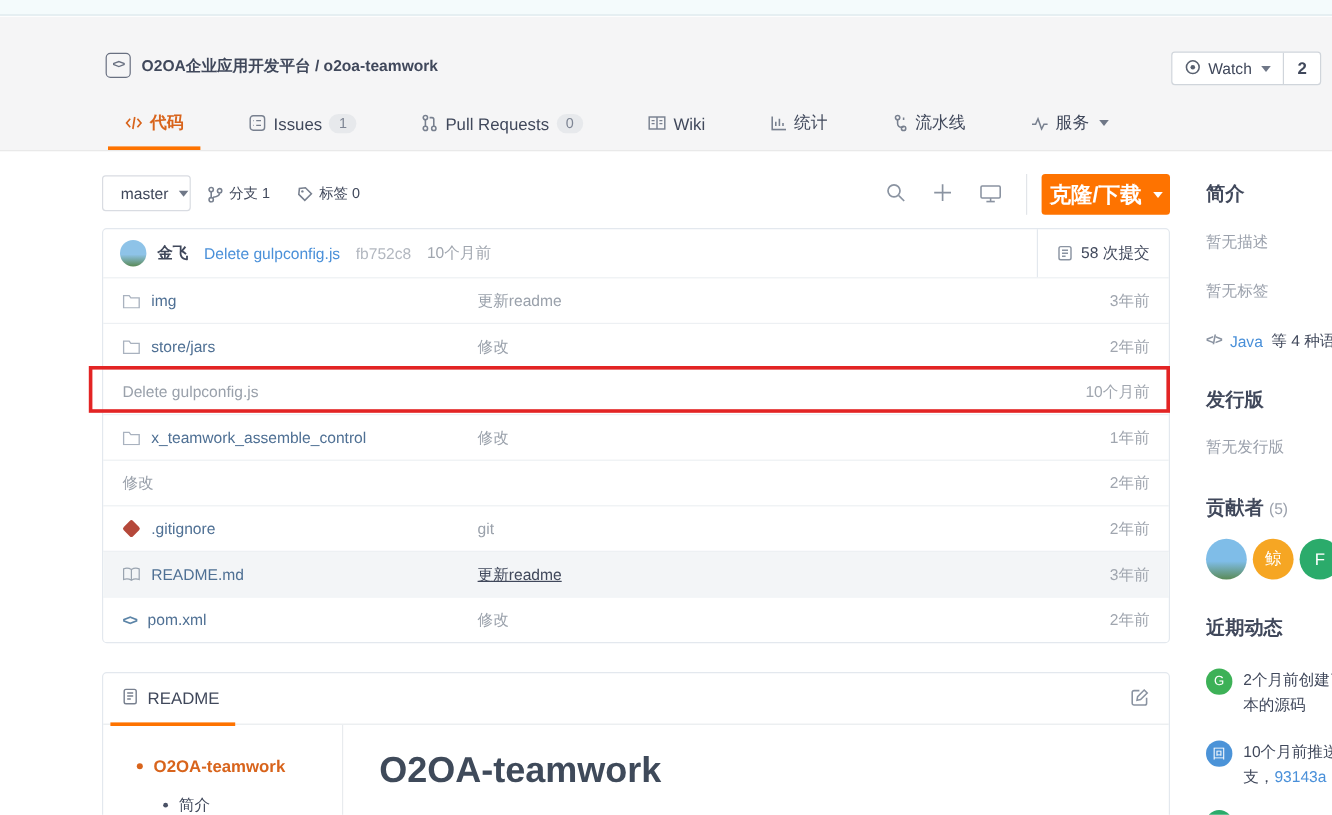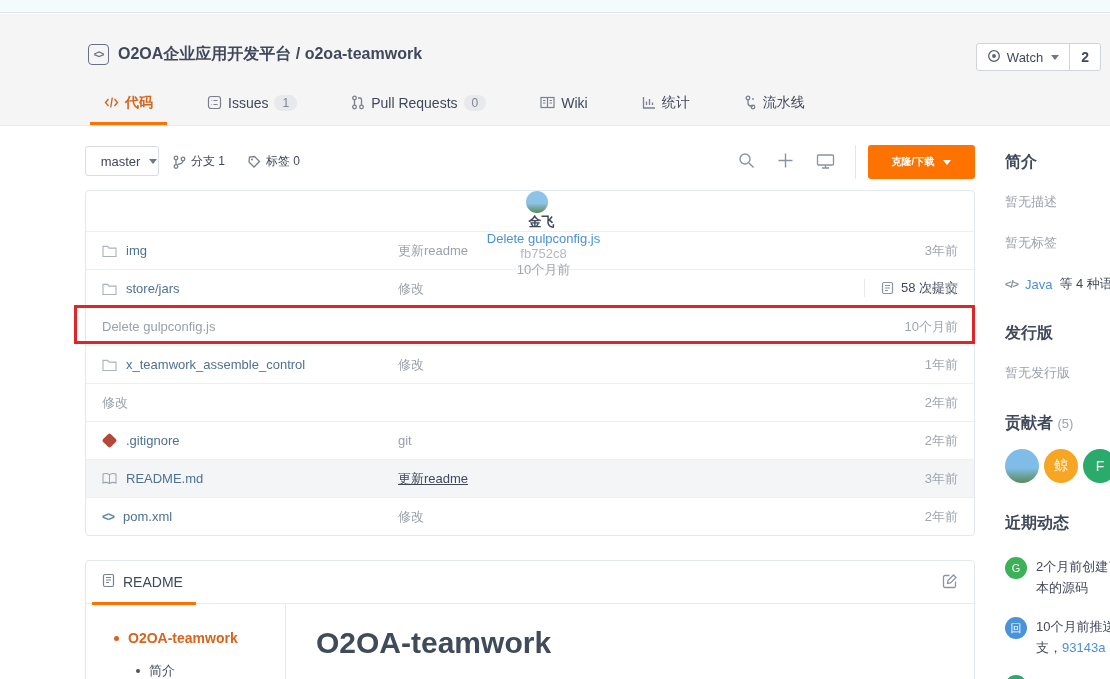--- a/index.html
+++ b/index.html
@@ -14,21 +14,21 @@
     --red:#e32424;
   }
   *{margin:0;padding:0;box-sizing:border-box;font-family:"Liberation Sans","DejaVu Sans",sans-serif;}
   body{background:#fff;}
   .page{position:relative;width:1110px;height:679px;overflow:hidden;background:#fff;}
   .topbar{position:absolute;left:0;top:0;width:1110px;height:13px;background:#f4fbfc;border-bottom:1px solid #dbe7ec;}
   .header{position:absolute;left:0;top:14px;width:1110px;height:112px;background:#f5f5f6;border-bottom:1px solid #e9e9e9;}
   .title-row{position:absolute;left:88px;top:30px;display:flex;align-items:center;gap:9px;}
   .repo-icon{width:21px;height:21px;border:1.4px solid #697081;border-radius:4px;color:#697081;
     font-size:10px;font-weight:bold;display:flex;align-items:center;justify-content:center;letter-spacing:-1px;}
-  .repo-title{font-size:16px;font-weight:bold;color:var(--dark);}
+  .repo-title{font-size:13px;font-weight:bold;color:var(--dark);}
   .watch-group{position:absolute;right:9px;top:29px;height:28px;display:flex;align-items:stretch;
     border:1px solid #d0d5db;border-radius:3px;background:#fff;color:var(--dark);font-size:13px;}
   .watch-btn{display:flex;align-items:center;gap:6px;padding:0 10px;cursor:pointer;}
   .watch-count{display:flex;align-items:center;padding:0 11px;border-left:1px solid #d0d5db;font-weight:bold;font-size:14px;}
   .tabs{position:absolute;left:90px;bottom:0;display:flex;gap:26px;height:42px;}
   .tab{display:flex;align-items:center;gap:6px;padding:0 14px;font-size:14px;color:var(--dark);
     border-bottom:3px solid transparent;cursor:pointer;}
   .tab .ticon{color:#78808f;display:flex;align-items:center;}
   .tab.active{color:var(--tab-active);border-bottom-color:var(--accent);font-weight:bold;}
   .tab.active .ticon{color:var(--tab-active);}
@@ -40,25 +40,25 @@
   .branch-select{position:absolute;left:85px;top:146px;width:74px;height:30px;border:1px solid #d9dce2;
     border-radius:3px;background:#fff;display:flex;align-items:center;justify-content:center;gap:7px;
     font-size:13px;color:var(--dark);cursor:pointer;padding-left:14px;}
   .ref-info{position:absolute;left:173px;top:153px;display:flex;gap:22px;font-size:12px;color:var(--dark);}
   .ref-item{display:flex;align-items:center;gap:5px;cursor:pointer;}
   .ref-item svg{color:#78808f;}
   .tool-icons{position:absolute;left:738px;top:152px;display:flex;gap:22px;align-items:center;color:#8a93a1;}
   .tool-icons svg{cursor:pointer;}
   .vdivider{position:absolute;left:855px;top:145px;width:1px;height:34px;background:#e2e5e9;}
   .clone-btn{position:absolute;left:868px;top:145px;width:107px;height:34px;background:var(--accent);
-    border-radius:3px;color:#fff;font-size:10px;font-weight:bold;display:flex;align-items:center;
+    border-radius:3px;color:#fff;font-size:18px;font-weight:bold;display:flex;align-items:center;
     justify-content:center;gap:7px;cursor:pointer;}
   
   .card{position:absolute;left:85px;top:190px;width:890px;border:1px solid var(--border);border-radius:4px;background:#fff;}
-  .commit-bar{height:40px;display:flex;align-items:center;padding-left:14px;font-size:13px;flex-direction:column;}
+  .commit-bar{height:40px;display:flex;align-items:center;padding-left:14px;font-size:13px;}
   .avatar-sm{width:22px;height:22px;border-radius:50%;background:linear-gradient(180deg,#8ec3e8 55%,#5a8a56 100%);flex:none;}
   .commit-author{color:var(--dark);font-weight:bold;margin-left:9px;}
   .commit-msg{color:var(--link);margin-left:13px;cursor:pointer;}
   .commit-sha{color:var(--light-gray);margin-left:13px;}
   .commit-time{color:#a0a6af;margin-left:13px;}
   .commit-count{margin-left:auto;height:100%;border-left:1px solid var(--border);display:flex;
     align-items:center;gap:7px;padding:0 16px;color:var(--dark);cursor:pointer;}
   .commit-count svg{color:#8a93a1;}
   .frow{height:38px;display:flex;align-items:center;border-top:1px solid #edf0f3;padding:0 16px;font-size:13px;gap:32px;}
   .frow.hl{background:#f3f5f7;}
@@ -182,20 +182,29 @@
       <div class="tab">
         <span class="ticon">
           <svg width="13" height="15" viewBox="0 0 13 15" fill="none" stroke="currentColor" stroke-width="1.3">
               <circle cx="4" cy="3" r="1.8"></circle>
               <circle cx="9" cy="12" r="1.8"></circle>
               <path d="M4 5v3a3 3 0 003 3h2M9 3v2"></path>
             </svg>
         </span>
         <span>流水线</span>
       </div>
+      <div class="tab">
+        <span class="ticon">
+          <svg width="15" height="12" viewBox="0 0 15 12" fill="none" stroke="currentColor" stroke-width="1.3">
+              <path d="M1 6.5h3l2-4.5 3 8.5 2-4h3"></path>
+            </svg>
+        </span>
+        <span>服务</span>
+        <span class="caret"></span>
+      </div>
     </div>
   </div>
 
   <div class="branch-select">
     <span>master</span>
     <span class="caret"></span>
   </div>
   <div class="ref-info">
     <span class="ref-item">
       <svg width="13" height="14" viewBox="0 0 13 14" fill="none" stroke="currentColor" stroke-width="1.3">

